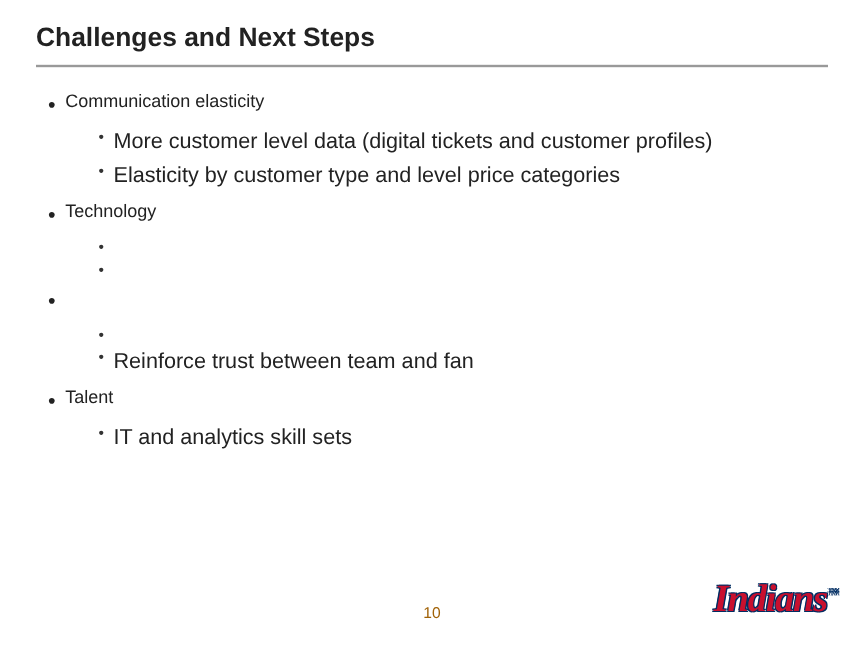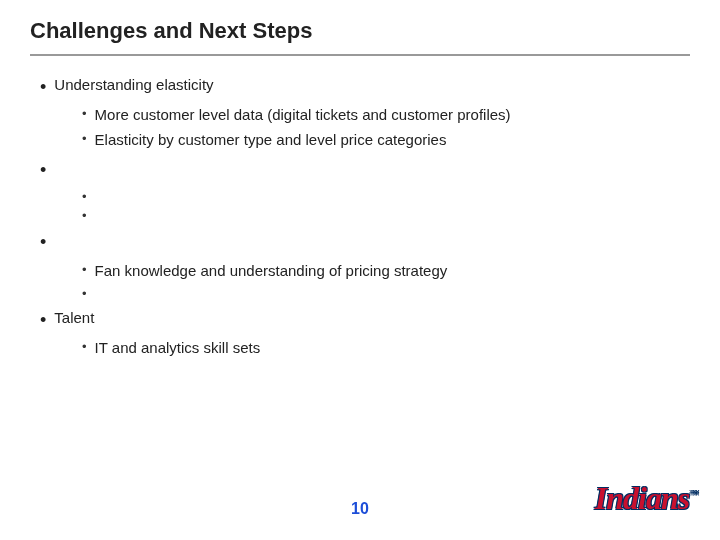--- a/index.html
+++ b/index.html
@@ -70,32 +70,31 @@
     }
 
     .bullet-sub {
       font-size: 13px;
       margin-right: 8px;
       margin-top: 2px;
       color: #333;
     }
 
     .sub-label {
-      font-size: 15px;
+      font-size: 18px;
       line-height: 1.5;
     }
 
     .page-number {
       position: absolute;
       bottom: 22px;
       left: 50%;
       transform: translateX(-50%);
-      font-size: 16px;
-      color: #1d4ed8;
-      font-weight: bold;
+      font-size: 13px;
+      color: #a16207;
     }
 
     
     .logo {
       position: absolute;
       bottom: 14px;
       right: 22px;
       width: 110px;
       height: 55px;
       display: flex;
@@ -127,53 +126,54 @@
 
 <div class="slide">
 
   <div class="title">Challenges and Next Steps</div>
   <hr class="divider">
 
   <div class="content">
 
   <div class="main-item">
         <span class="bullet-main">•</span>
-        <span class="main-label">Understanding elasticity</span>
+        <span class="main-label">Communication elasticity</span>
       </div>
       <div class="sub-items">
         <div class="sub-item">
           <span class="bullet-sub">•</span>
           <span class="sub-label">More customer level data (digital tickets and customer profiles)</span>
         </div>
         <div class="sub-item">
           <span class="bullet-sub">•</span>
           <span class="sub-label">Elasticity by customer type and level price categories</span>
         </div>
       </div>
       <div class="main-item">
         <span class="bullet-main">•</span>
+        <span class="main-label">Technology</span>
       </div>
       <div class="sub-items">
         <div class="sub-item">
           <span class="bullet-sub">•</span>
         </div>
         <div class="sub-item">
           <span class="bullet-sub">•</span>
         </div>
       </div>
       <div class="main-item">
         <span class="bullet-main">•</span>
       </div>
       <div class="sub-items">
         <div class="sub-item">
           <span class="bullet-sub">•</span>
-          <span class="sub-label">Fan knowledge and understanding of pricing strategy</span>
         </div>
         <div class="sub-item">
           <span class="bullet-sub">•</span>
+          <span class="sub-label">Reinforce trust between team and fan</span>
         </div>
       </div>
       <div class="main-item">
         <span class="bullet-main">•</span>
         <span class="main-label">Talent</span>
       </div>
       <div class="sub-items">
         <div class="sub-item">
           <span class="bullet-sub">•</span>
           <span class="sub-label">IT and analytics skill sets</span>

